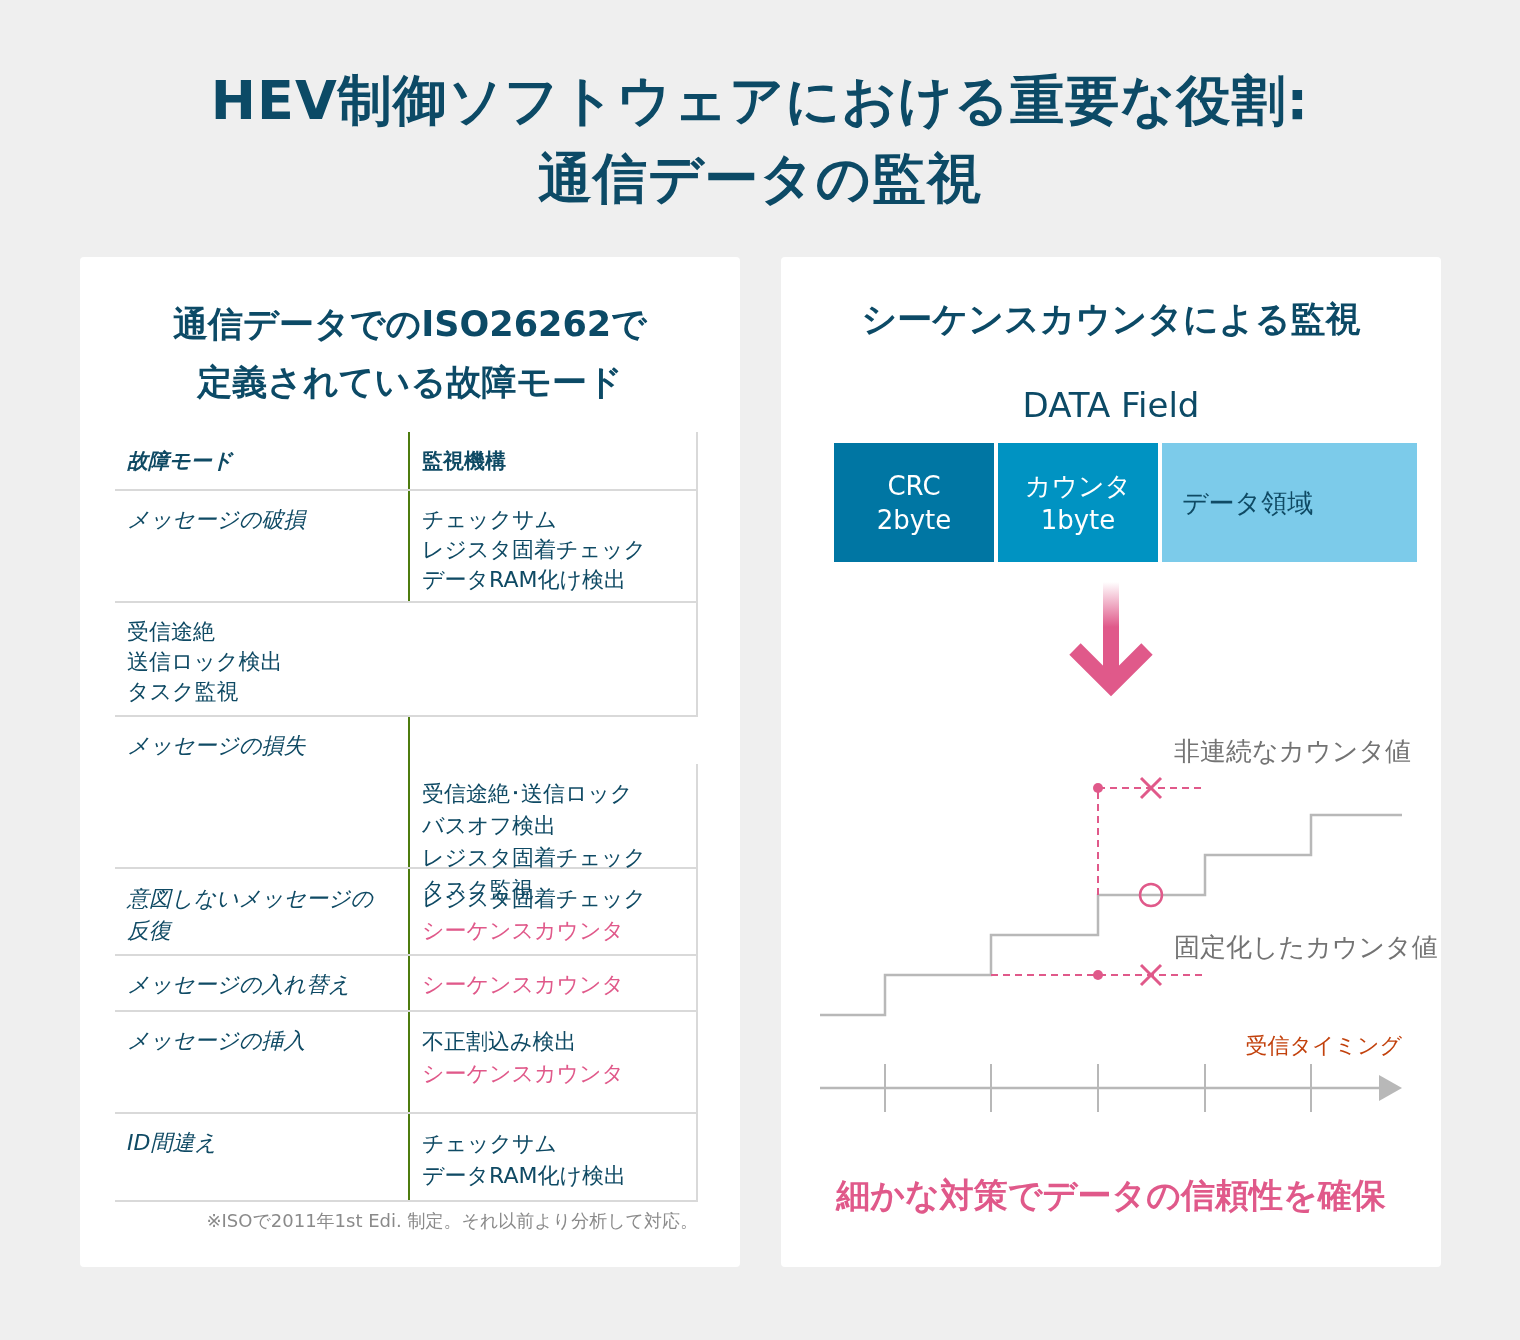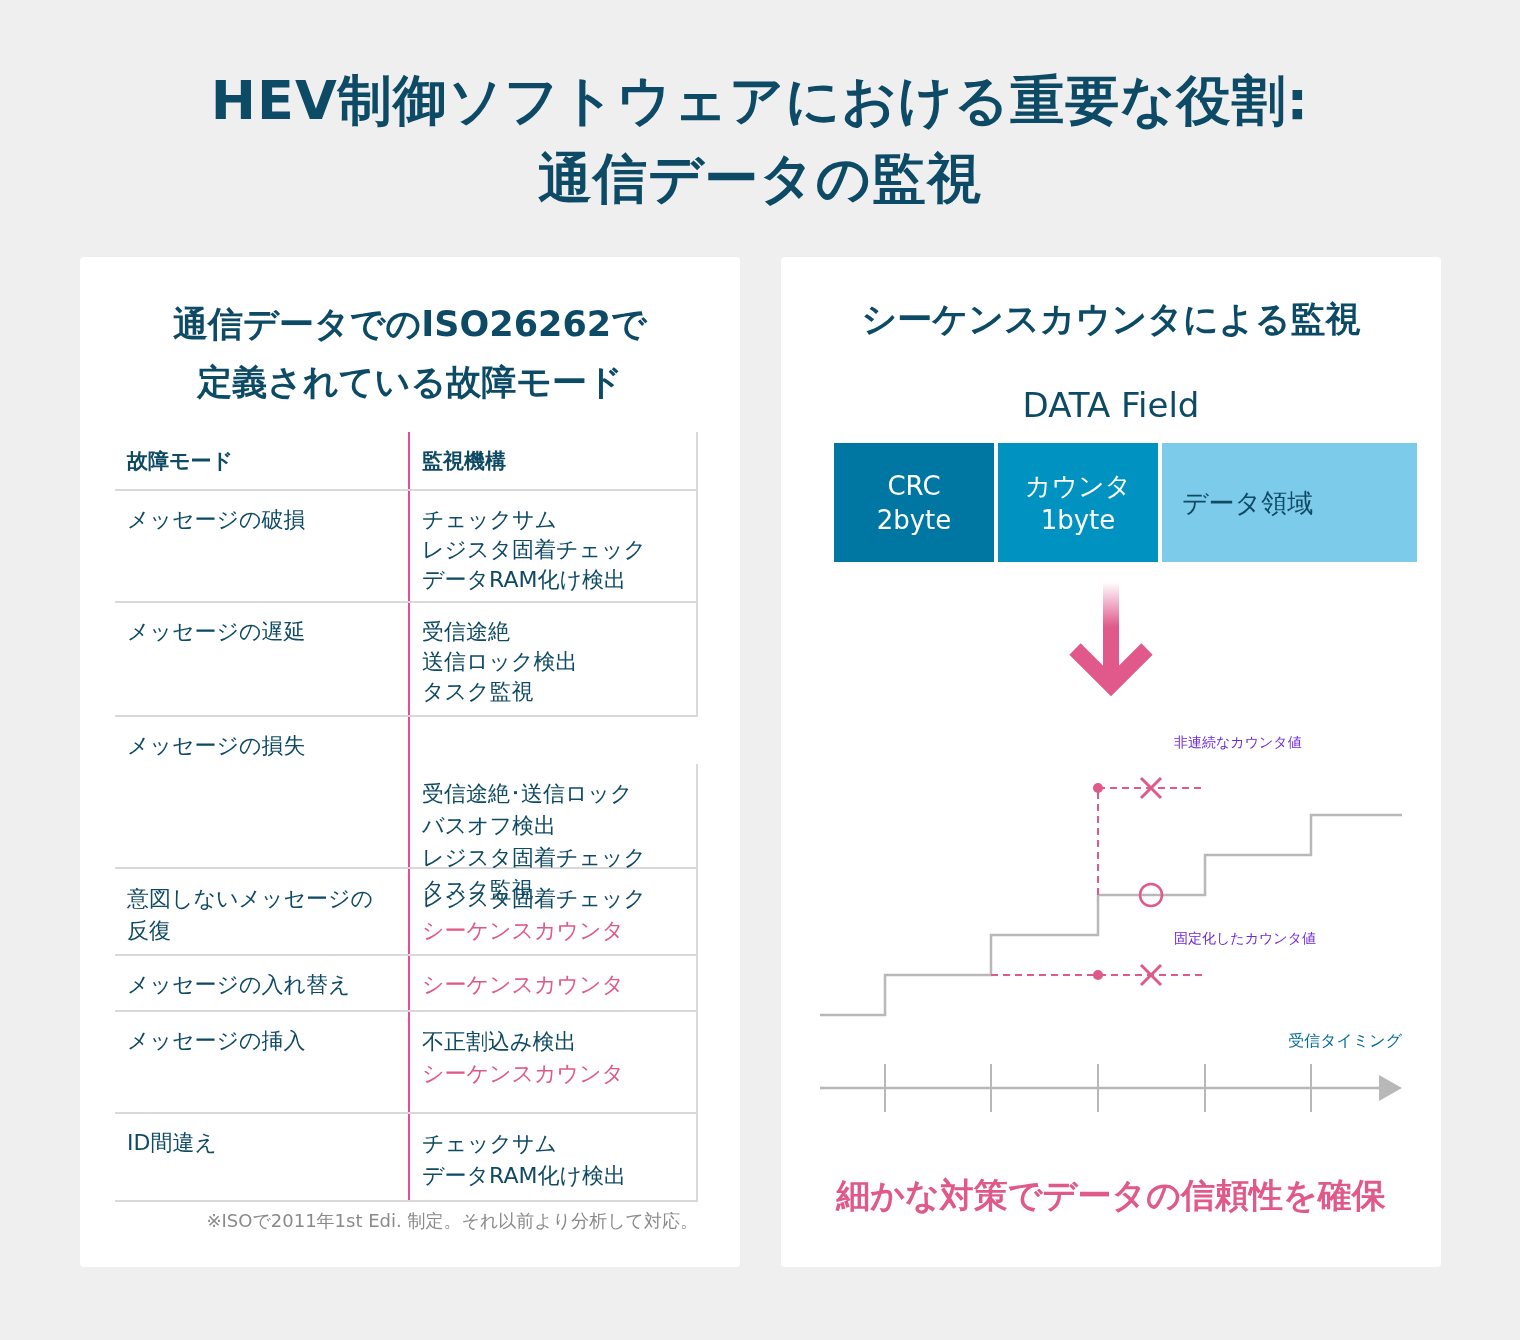--- a/index.html
+++ b/index.html
@@ -27,43 +27,43 @@
     position: absolute; left: 0; width: 100%; text-align: center;
     font-weight: bold; color: #0c4a66;
   }
   .left .panel-title { top: 38px; font-size: 35px; line-height: 58px; }
   .right .panel-title { top: 36px; font-size: 35px; line-height: 52px; }
 
   
   .ftable { position: absolute; left: 35px; top: 175px; width: 583px; }
   .frow { display: flex; border-bottom: 2px solid #d9d9d9; }
   .fcell { font-size: 22px; line-height: 30px; color: #0f4a64; }
-  .fcell.c1 { width: 295px; padding: 14px 12px 0 12px; border-right: 2px solid #ec4899; }
+  .fcell.c1 { width: 295px; padding: 14px 12px 0 12px; border-right: 2px solid #4d7c0f; font-style: italic; }
   .fcell.c2 { flex: 1; padding: 14px 12px 0 12px; border-right: 2px solid #d9d9d9; }
   .frow.head .fcell { font-weight: bold; font-size: 21px; padding-top: 14px; }
   .line { display: block; white-space: nowrap; }
   .line.pink { color: #e0598a; }
   .footnote {
     position: absolute; right: 42px; top: 952px; font-size: 18px; color: #8a8a8a;
   }
 
   
   .field-label {
     position: absolute; top: 128px; left: 0; width: 100%; text-align: center;
     font-size: 34px; color: #0c4a66;
   }
   .field-row { position: absolute; top: 186px; left: 53px; height: 119px; display: flex; gap: 4px; }
   .fbox { height: 119px; display: flex; flex-direction: column; justify-content: center; font-size: 26px; line-height: 34px; }
   .fbox.crc { width: 160px; background: #0076a3; color: #fff; text-align: center; }
   .fbox.cnt { width: 160px; background: #0093c2; color: #fff; text-align: center; }
   .fbox.data { width: 255px; background: #7ccbea; color: #0f4a64; padding-left: 20px; }
 
   .diagram { position: absolute; left: 0; top: 0; width: 660px; height: 1010px; }
-  .lbl { position: absolute; font-size: 14px; color: #6d28d9; white-space: nowrap; }
-  .axis-lbl { position: absolute; font-size: 16px; color: #0369a1; white-space: nowrap; }
+  .lbl { position: absolute; font-size: 26px; color: #737373; white-space: nowrap; }
+  .axis-lbl { position: absolute; font-size: 22px; color: #c2410c; white-space: nowrap; }
   .conclusion {
     position: absolute; top: 916px; left: 0; width: 100%; text-align: center;
     font-size: 34px; font-weight: bold; color: #e0598a;
   }
 </style>
 </head>
 <body>
 
 <div class="main-title">
   <div>HEV制御ソフトウェアにおける重要な役割:</div>
@@ -87,23 +87,20 @@
           <span class="line">メッセージの破損</span>
         </div>
       <div class="fcell c2">
         <span class="line">チェックサム</span>
         <span class="line">レジスタ固着チェック</span>
         <span class="line">データRAM化け検出</span>
       </div>
     </div>
 
     <div class="frow" style="height:114px;">
-      <div class="fcell c1">
-          <span class="line">メッセージの遅延</span>
-        </div>
       <div class="fcell c2">
         <span class="line">受信途絶</span>
         <span class="line">送信ロック検出</span>
         <span class="line">タスク監視</span>
       </div>
     </div>
 
     <div class="frow" style="height:152px;">
       <div class="fcell c1">
           <span class="line">メッセージの損失</span>

